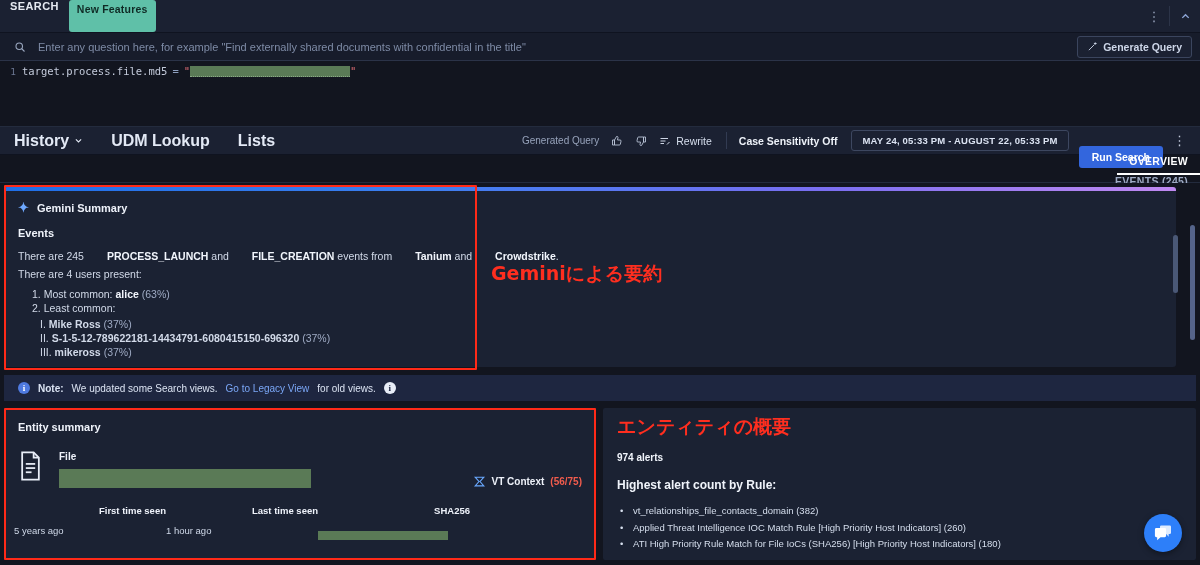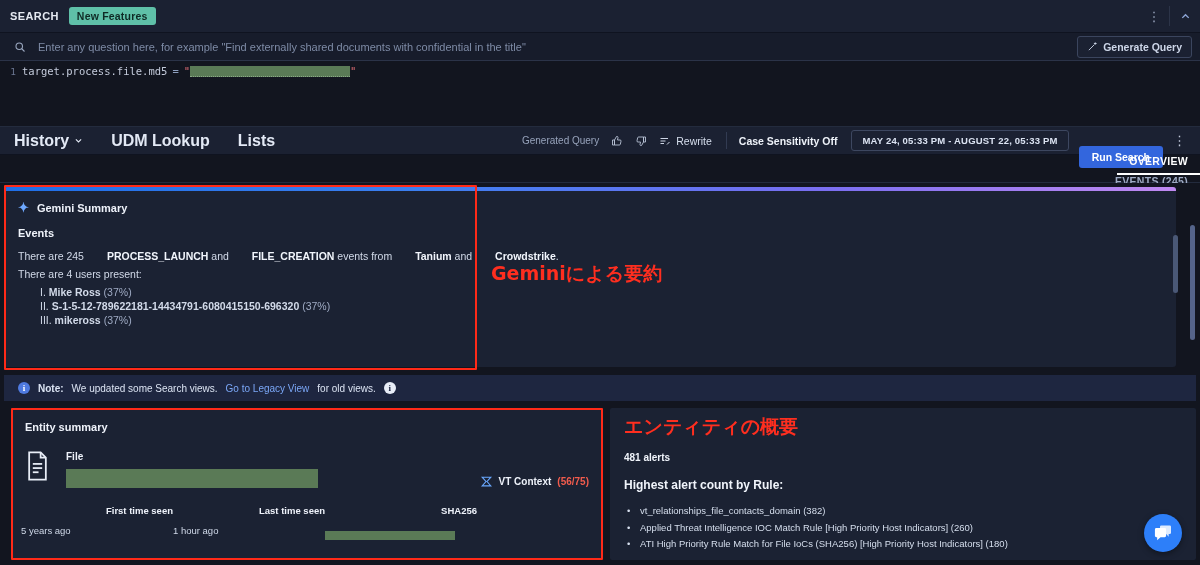--- a/index.html
+++ b/index.html
@@ -7,21 +7,21 @@
     width: 1200px; height: 565px;
     background: #12151f;
     font-family: "Liberation Sans", sans-serif;
     overflow: hidden;
   }
   body { position: relative; }
 
   
   .topbar {
     height: 33px; background: #1b2132;
-    display: flex; align-items: center; padding: 0 0 0 10px;
+    display: flex; padding: 0 0 0 10px;
     border-bottom: 1px solid #0f1320;
   }
   .topbar-title {
     font-size: 11px; font-weight: bold; letter-spacing: .4px;
     color: #e6eaf2;
   }
   .new-features {
     margin-left: 10px; background: #5fc0a8; color: #0f2a25;
     font-size: 10.5px; font-weight: bold; border-radius: 3px;
     padding: 3px 8px; letter-spacing: .2px;
@@ -158,21 +158,21 @@
     width: 12px; height: 12px; border-radius: 50%; background: #4f7ae0; color: #fff;
     font-size: 9px; font-weight: bold; display: flex; align-items: center; justify-content: center;
     font-family: "Liberation Serif", serif;
   }
   .note-i.white { background: #e8edf7; color: #1e2640; }
   .note-link { color: #7aa6f5; cursor: pointer; }
 
   
   .bottom { display: flex; height: 152px; margin-top: 7px; padding: 0 4px; gap: 0; }
   .entity {
-    width: 592px; background: #1b2233; position: relative; border-radius: 2px; margin-left: 7px;
+    width: 592px; background: #1b2233; position: relative; border-radius: 2px;
   }
   .entity-head {
     font-size: 11px; font-weight: bold; color: #eef2fa; padding: 13px 0 0 14px;
   }
   .entity-row { display: flex; align-items: flex-start; padding: 18px 14px 0 14px; }
   .file-icon { margin-right: 16px; color: #e8edf7; }
   .file-label { font-size: 10px; font-weight: bold; color: #eef2fa; margin-bottom: 7px; }
   .vt {
     margin-left: auto; display: flex; align-items: center; gap: 6px;
     font-size: 10px; font-weight: bold; color: #eef2fa; padding-top: 24px;
@@ -305,20 +305,24 @@
     <div class="gemini-body">
       <div class="gemini-head">
         <span class="spark">✦</span>
         <span>Gemini Summary</span>
       </div>
       <div class="g-h">Events</div>
       <div class="g-p">
         <span>There are 245 </span><b>PROCESS_LAUNCH</b><span> and </span><b>FILE_CREATION</b><span> events from </span><b>Tanium</b><span> and </span><b>Crowdstrike</b><span>.</span>
       </div>
       <div class="g-p">There are 4 users present:</div>
+      <ul class="g-ol">
+        <li><span>1. Most common: </span><b>alice</b><span class="g-muted"> (63%)</span></li>
+        <li>2. Least common:</li>
+      </ul>
       <ul class="g-sub">
         <li><span>I. </span><b>Mike Ross</b><span class="g-muted"> (37%)</span></li>
         <li><span>II. </span><b>S-1-5-12-789622181-14434791-6080415150-696320</b><span class="g-muted"> (37%)</span></li>
         <li><span>III. </span><b>mikeross</b><span class="g-muted"> (37%)</span></li>
       </ul>
 
     </div>
   </div>
 
   <div class="sb" style="right:22px; top:52px; height:58px;"></div>
@@ -376,21 +380,21 @@
         <div class="eg-k">SHA256</div>
         <div class="redact" style="width:130px;height:9px;border:0;"></div>
       </div>
     </div>
     <div class="redbox" style="left:0; top:0; right:0; bottom:0;"></div>
   </div>
 
   <div class="alerts">
     <div class="annot" style="left:14px; top:6px; font-size:19px;">エンティティの概要</div>
     <div class="alerts-body">
-      <div class="a-count">481 alerts</div>
+      <div class="a-count">974 alerts</div>
       <div class="a-h">Highest alert count by Rule:</div>
       <ul class="a-ul">
         <li>vt_relationships_file_contacts_domain (382)</li>
         <li>Applied Threat Intelligence IOC Match Rule [High Priority Host Indicators] (260)</li>
         <li>ATI High Priority Rule Match for File IoCs (SHA256) [High Priority Host Indicators] (180)</li>
       </ul>
     </div>
     <div class="fab">
       <svg width="20" height="20" viewBox="0 0 24 24">
         <path d="M10 3h10a1.6 1.6 0 0 1 1.6 1.6v7A1.6 1.6 0 0 1 20 13.2h-1.2v3.2l-3-3.2H10A1.6 1.6 0 0 1 8.4 11.6v-7A1.6 1.6 0 0 1 10 3z" fill="#ffffff" opacity=".85"></path>

